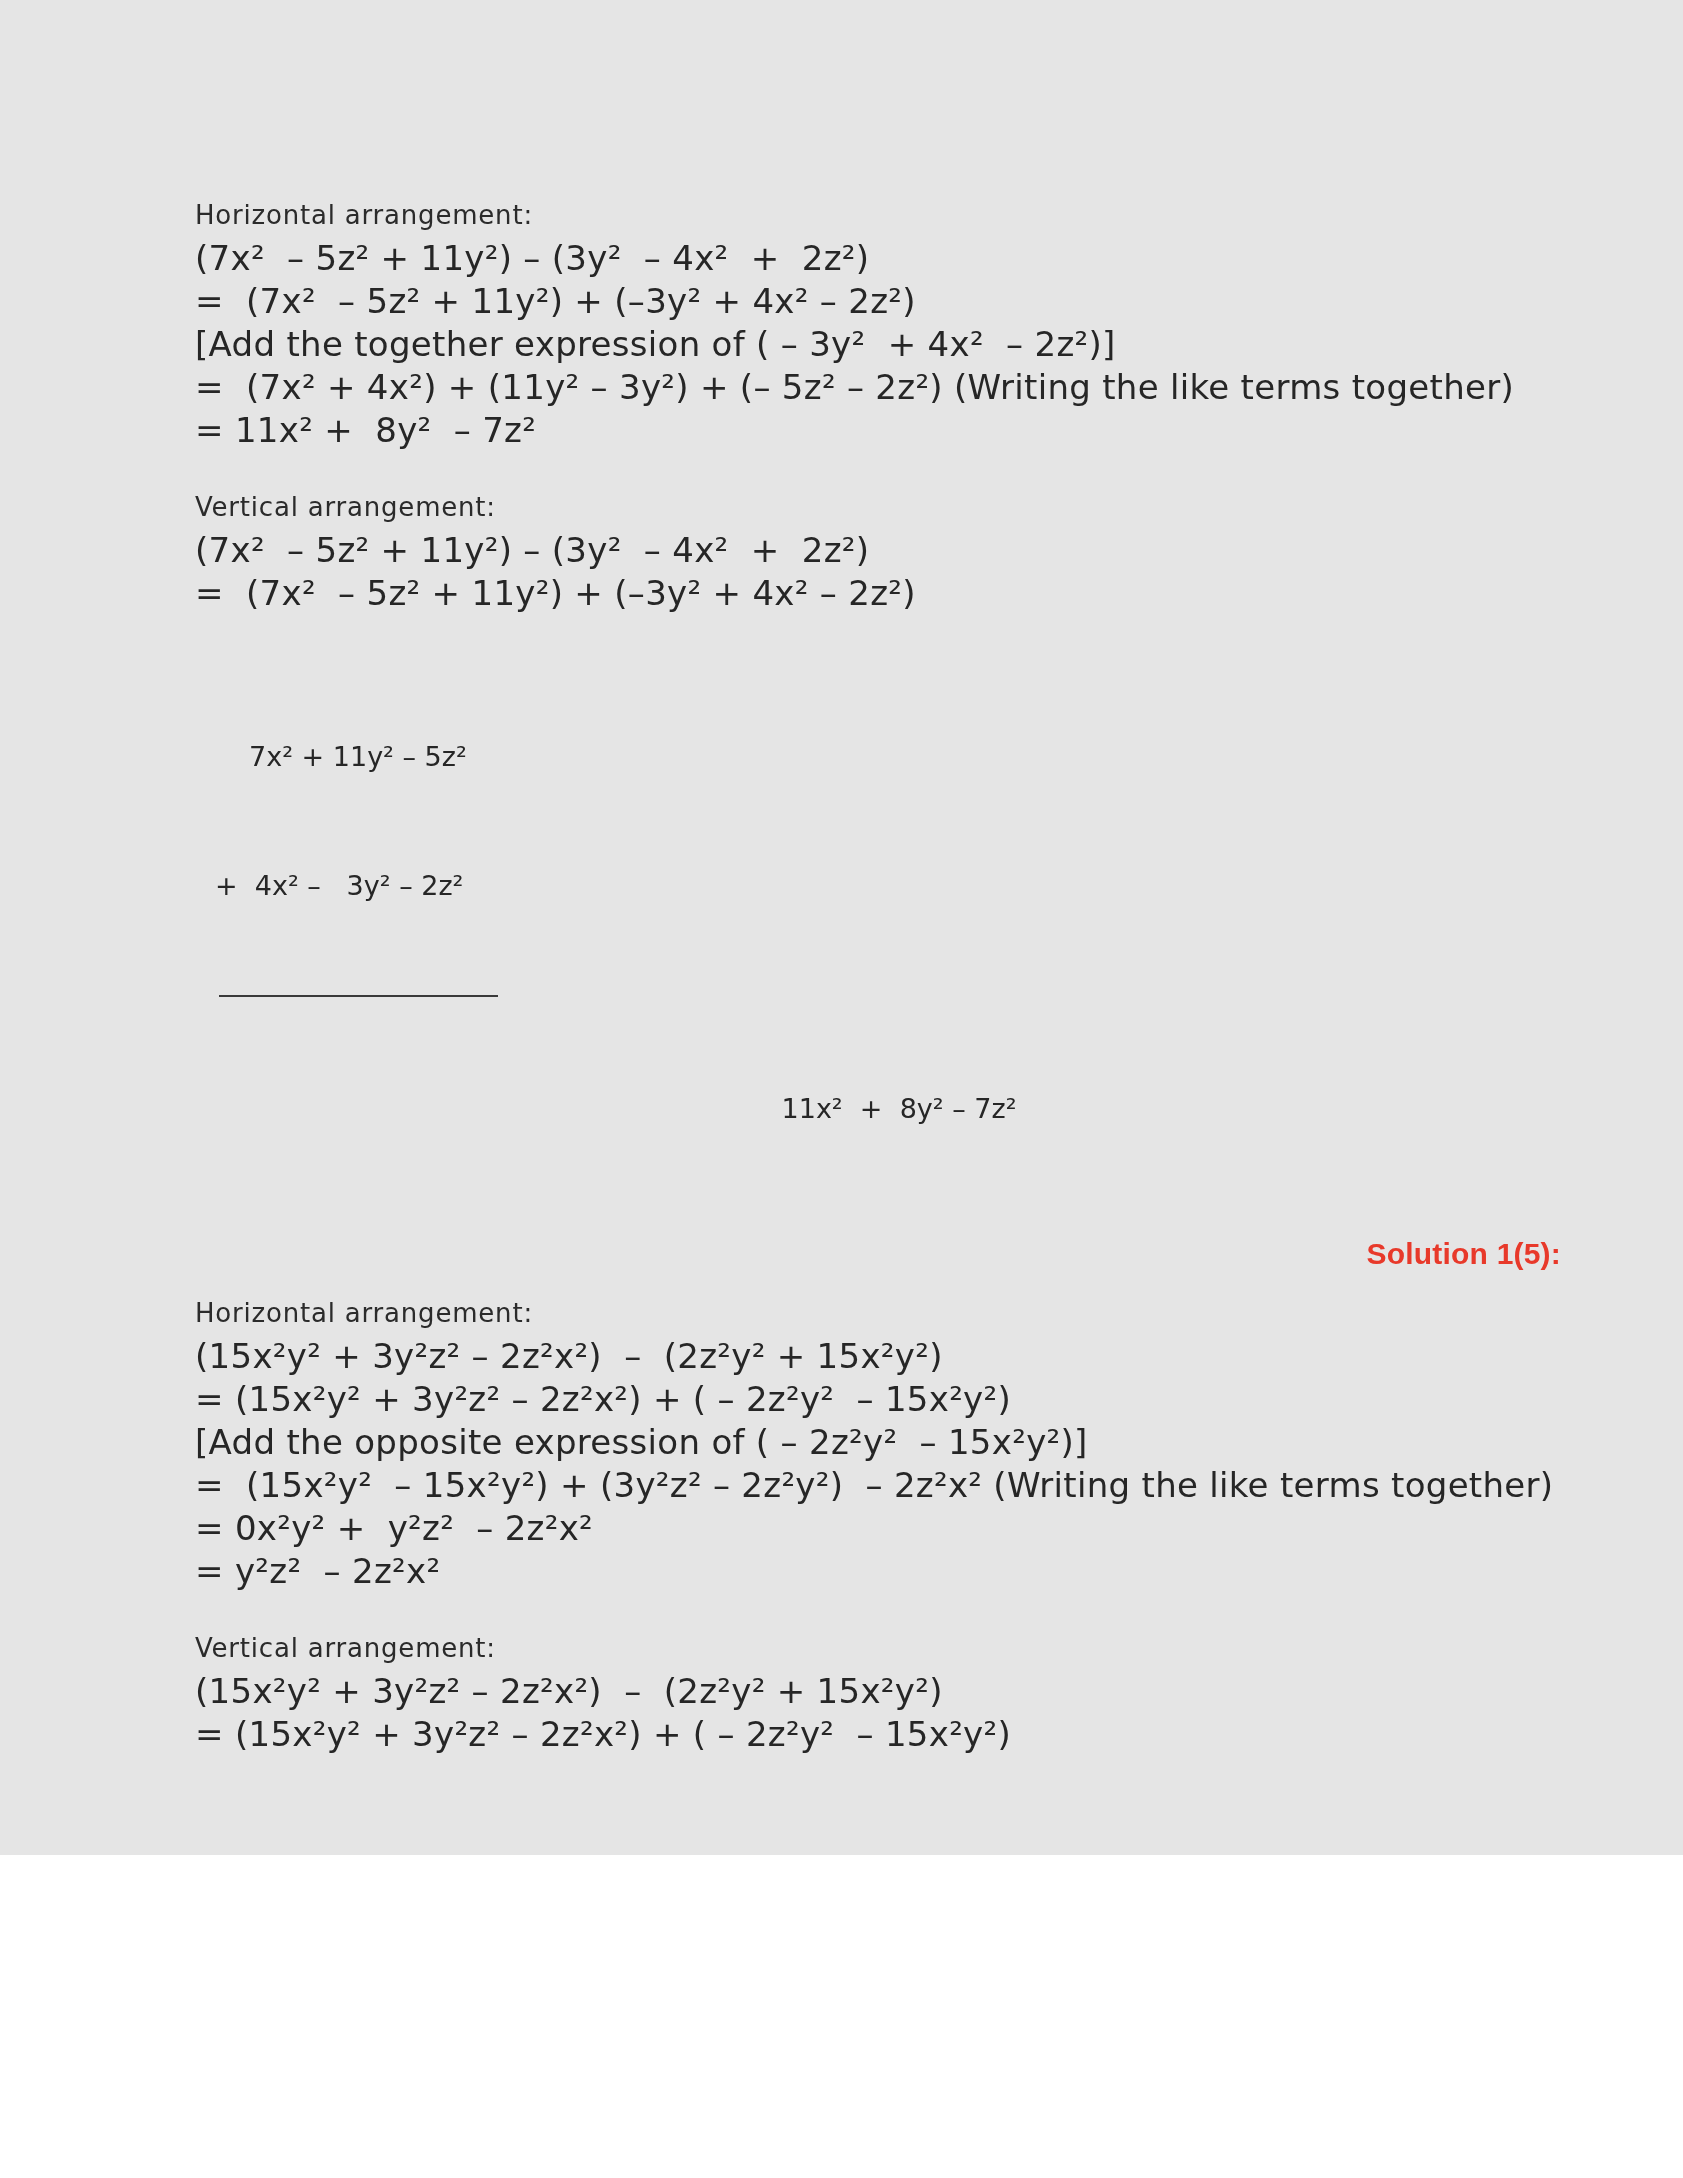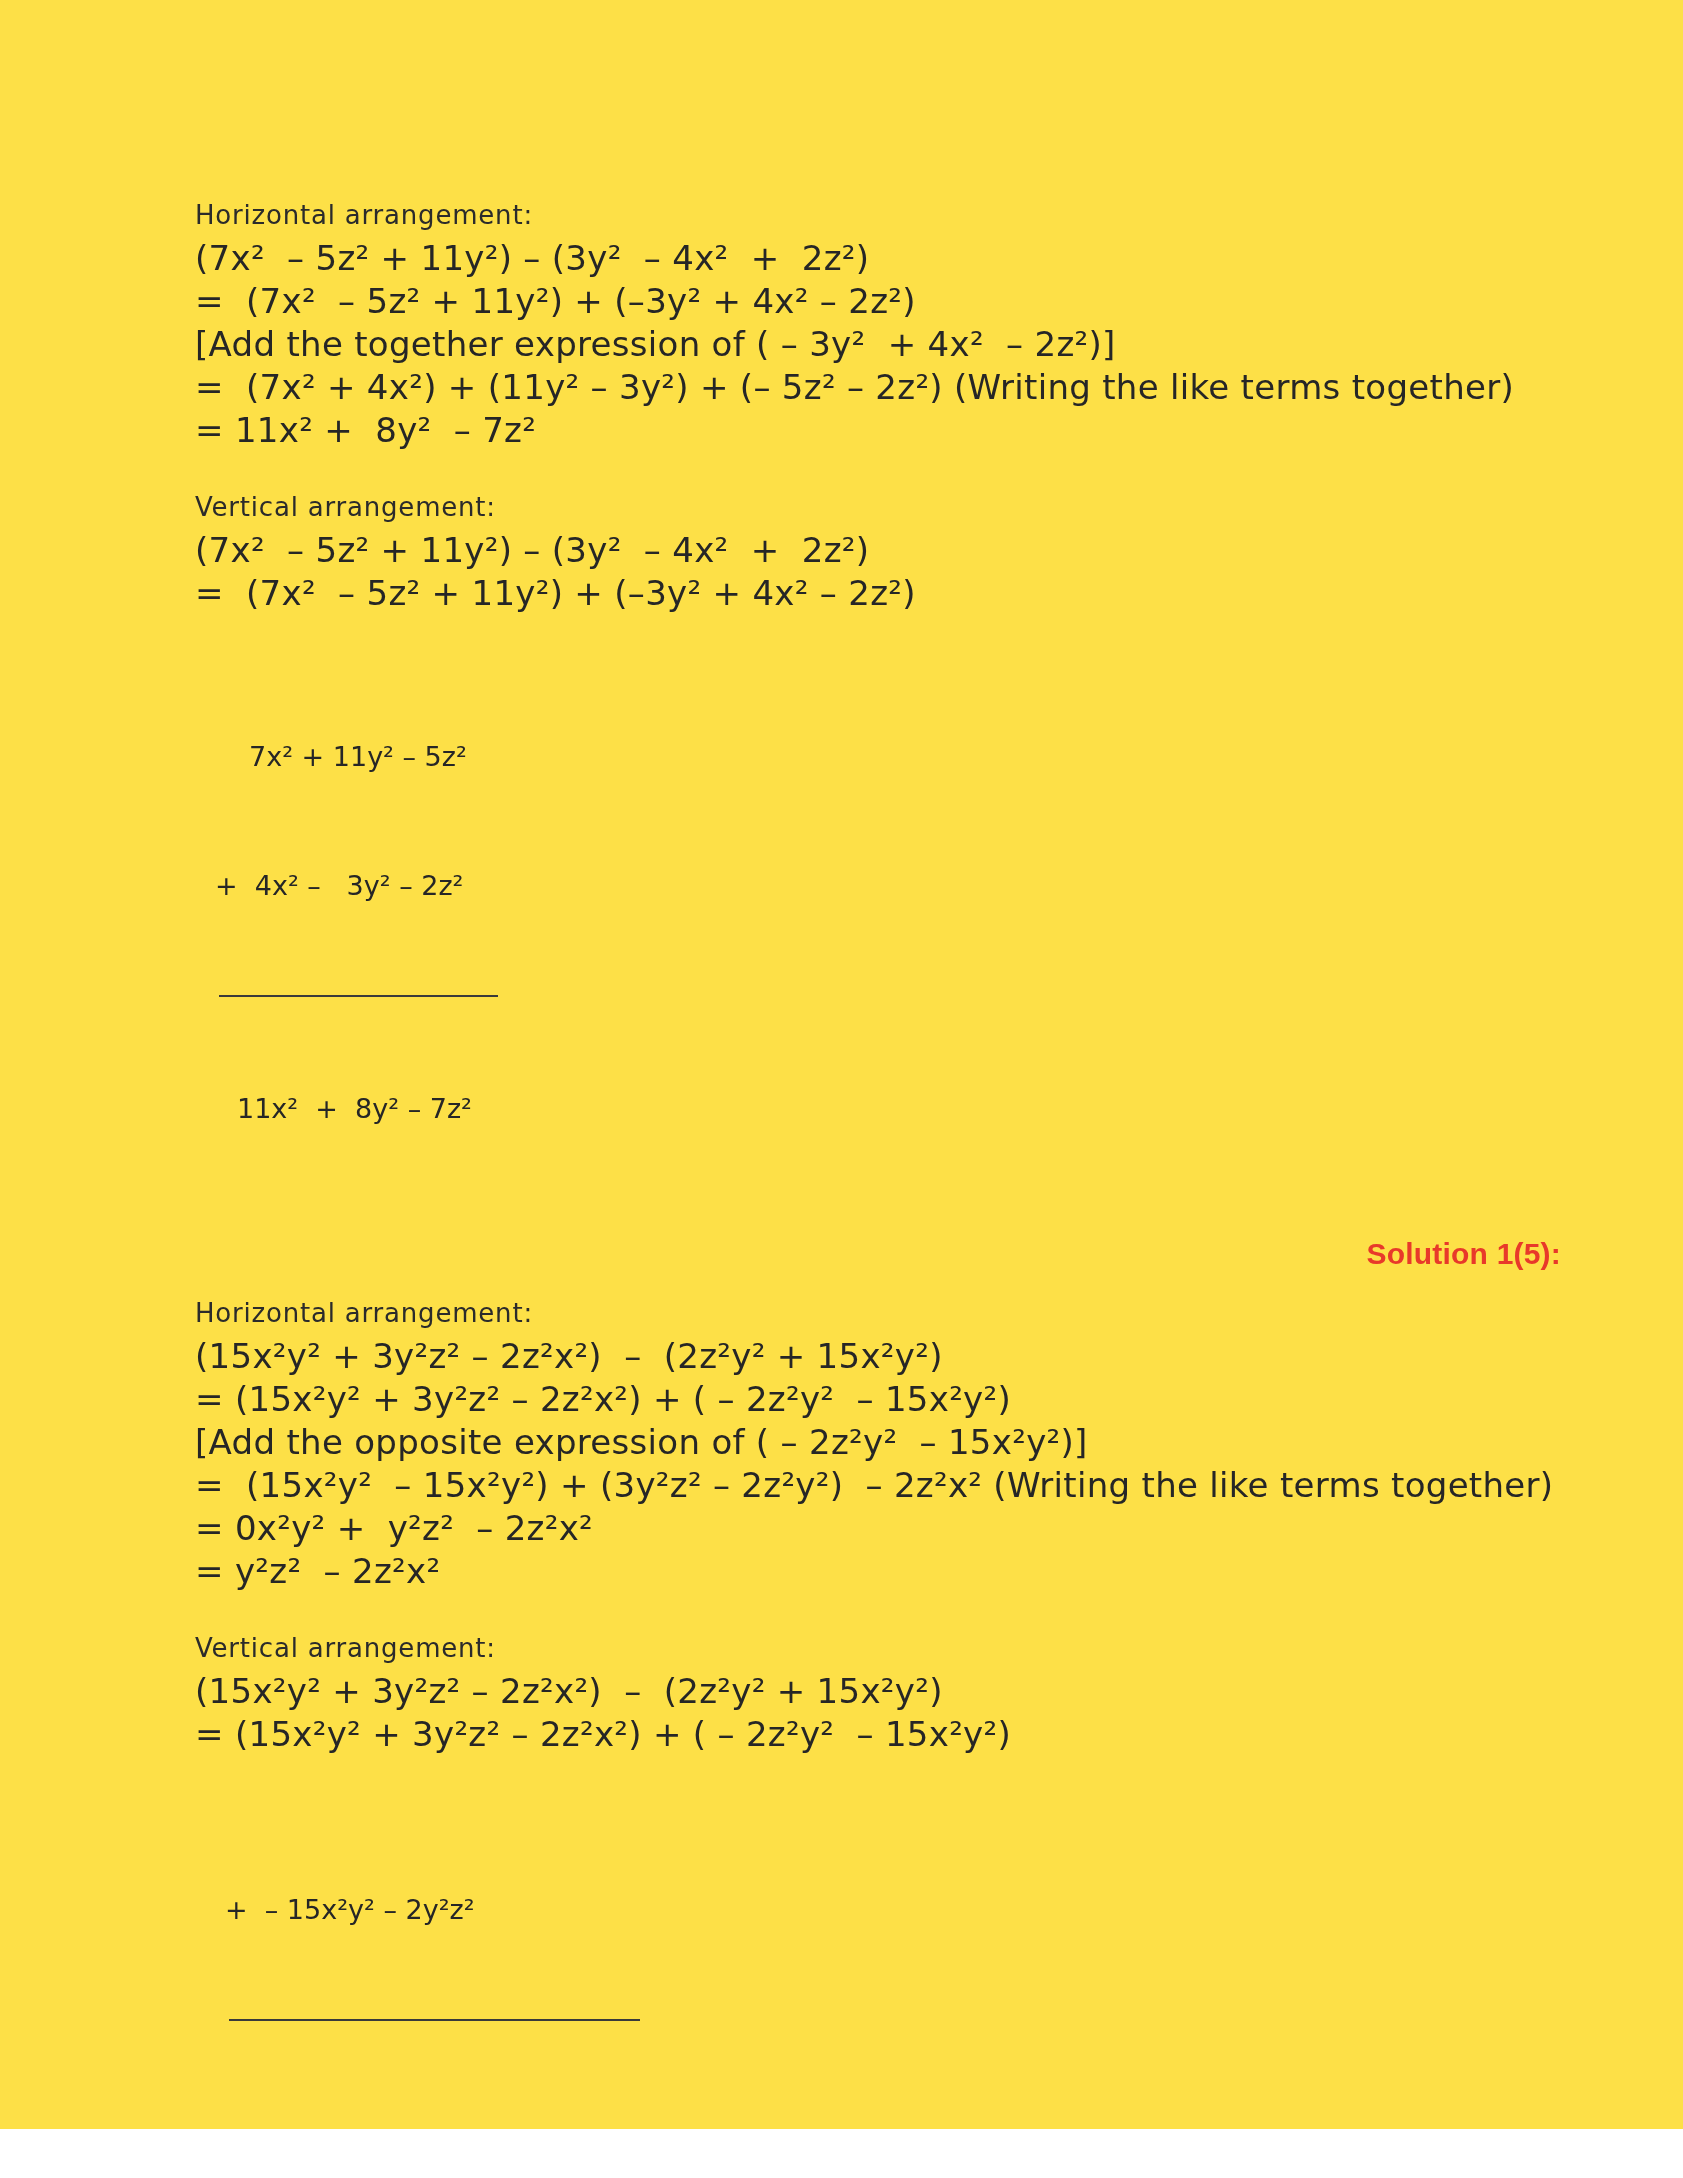--- a/index.html
+++ b/index.html
@@ -10,22 +10,22 @@
   body {
     width: 1683px;
     height: 2178px;
     font-family: "DejaVu Sans", sans-serif;
     color: #1a1a1a;
     -webkit-font-smoothing: antialiased;
   }
   .page {
     position: relative;
     width: 1683px;
-    height: 2129px;
-    background: #fde047;
+    height: 1855px;
+    background: #e5e5e5;
     box-sizing: border-box;
     padding: 0;
     overflow: hidden;
   }
   .content {
     position: absolute;
     left: 195px;
     top: 194px;
     width: 1366px;
   }
@@ -77,21 +77,21 @@
     height: 0;
     margin-top: 2px;
     margin-bottom: 4px;
   }
   .vb1 { margin-left: 20px; }
   .vb1 .vrule { width: 279px; margin-left: 4px; }
   .vb2 { margin-left: 30px; }
   .vb2 .vrule { width: 411px; margin-left: 4px; }
 
   .vpad-1 { padding-left: 34px; }
-  .vpad-2 { padding-left: 22px; }
+  .vpad-2 { padding-left: 22px; text-align: center; }
 </style>
 </head>
 <body>
 
 <div class="page">
   <div class="content">
 
     <section>
 
       <div class="mline heading">Horizontal arrangement:</div>

